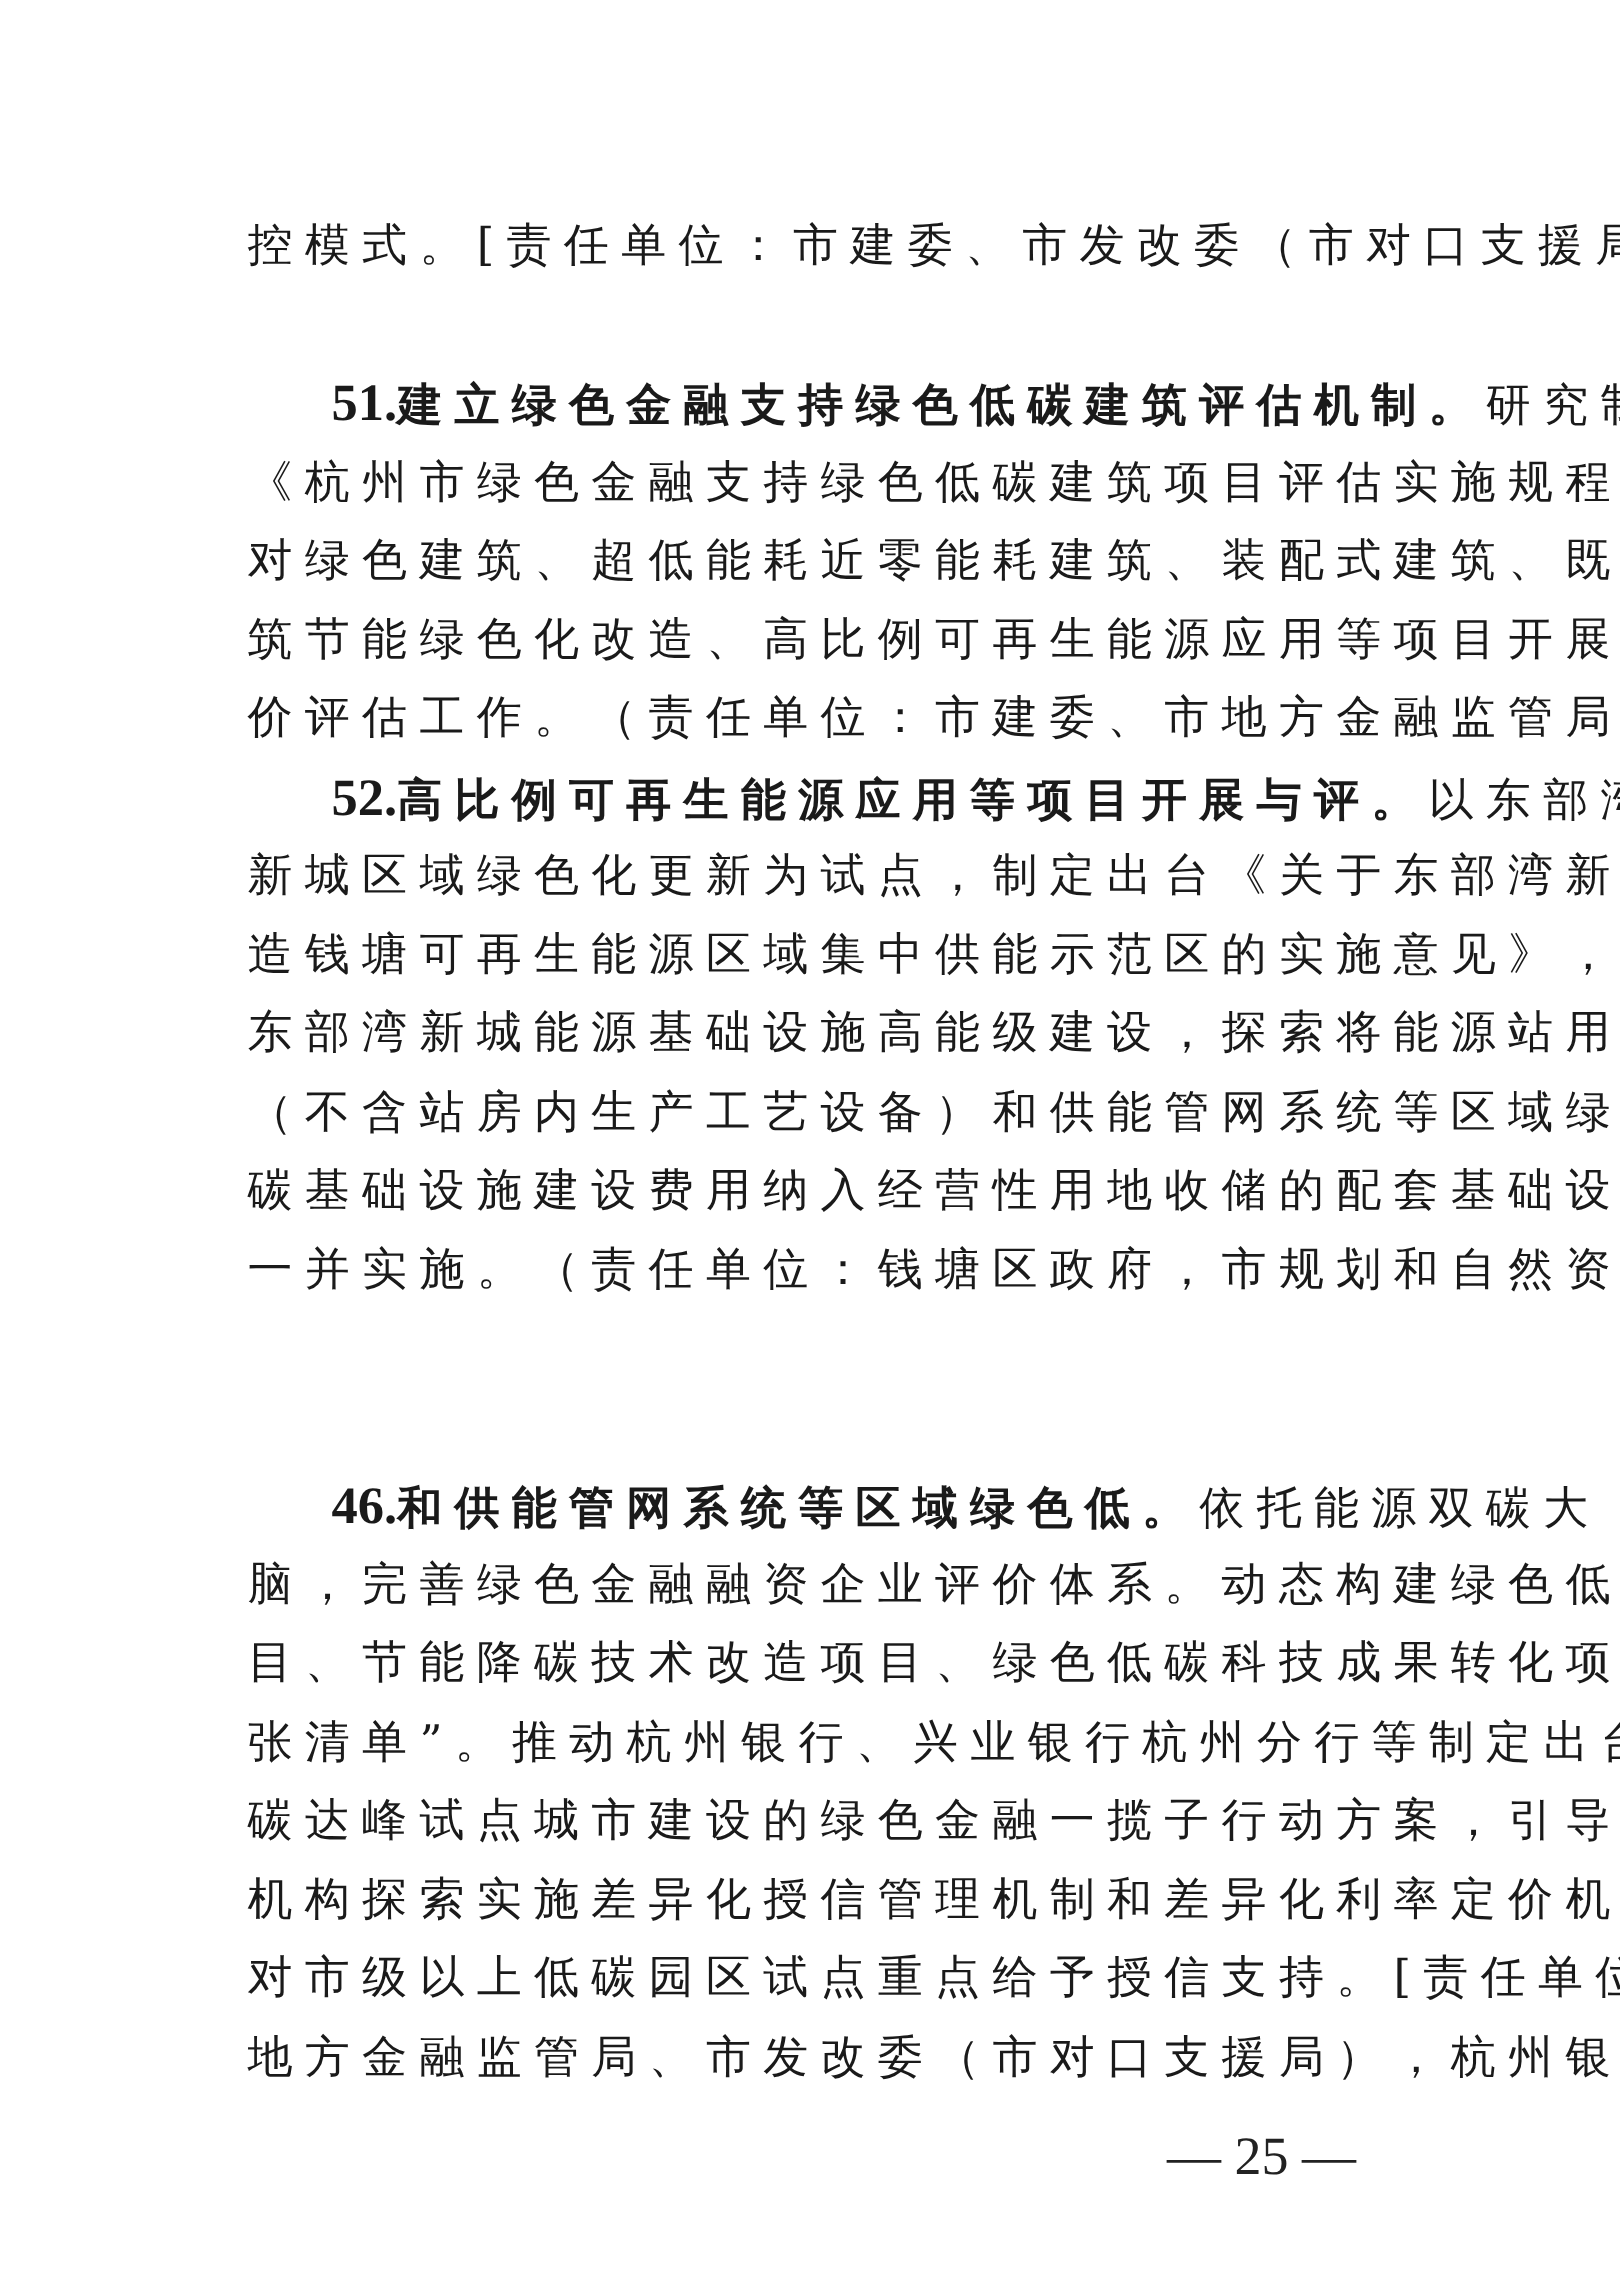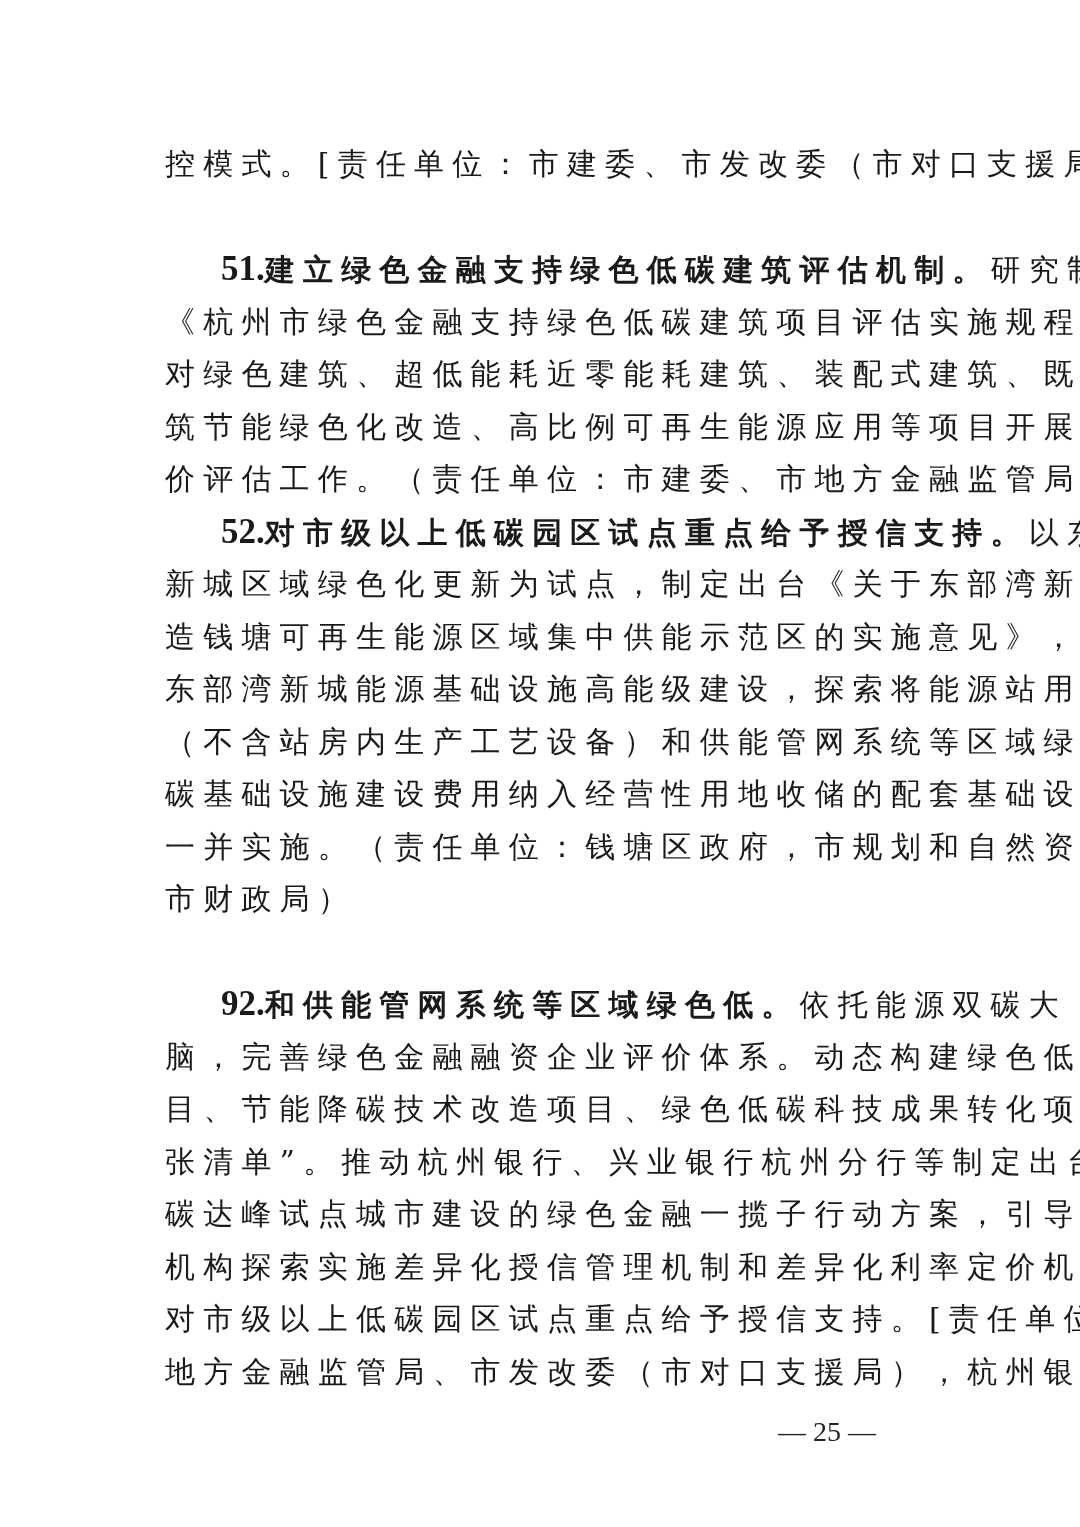--- a/index.html
+++ b/index.html
@@ -7,52 +7,51 @@
          font-family: "DejaVu Serif", "Liberation Serif", serif; color: #1a1a1a; }
   .page { position: absolute; left: 0; top: 0; width: 1080px; height: 1527px; background: #fff; }
   .line { position: absolute; left: 165px; width: 752px; height: 52px; font-size: 30px;
           line-height: 52px; white-space: nowrap; letter-spacing: 8.2px; text-align: justify;
           text-align-last: justify; }
   .line.short { text-align-last: left; }
   .indent { left: 221px; width: 696px; }
   .heading-num { font-family: "Liberation Serif", serif; font-weight: bold; letter-spacing: 0; font-size: 35px; }
   .heading-text { font-weight: bold; }
   .section-title { left: 228px; letter-spacing: 6px; text-align-last: left; }
-  .page-number { position: absolute; left: 778px; top: 1416px; font-size: 28px; font-family: "Liberation Serif", serif;
+  .page-number { position: absolute; left: 778px; top: 1416px; font-size: 36px; font-family: "Liberation Serif", serif;
                  letter-spacing: 0; color: #222; }
 </style>
 </head>
 <body>
 
 <div class="page">
 
   <div class="line" style="top:138px">控模式。[责任单位：市建委、市发改委（市对口支援局）、</div>
 
   <div class="line indent" style="top:243px">
     <span class="heading-num">51.</span><span class="heading-text">建立绿色金融支持绿色低碳建筑评估机制。</span><span>研究制定</span>
   </div>
   <div class="line" style="top:296px">《杭州市绿色金融支持绿色低碳建筑项目评估实施规程》，</div>
   <div class="line" style="top:348px">对绿色建筑、超低能耗近零能耗建筑、装配式建筑、既有建</div>
   <div class="line" style="top:401px">筑节能绿色化改造、高比例可再生能源应用等项目开展与评</div>
   <div class="line" style="top:453px">价评估工作。（责任单位：市建委、市地方金融监管局）</div>
 
   <div class="line indent" style="top:506px">
-    <span class="heading-num">52.</span><span class="heading-text">对市级以上低碳园区试点重点给予授信支持。</span><span>以东部湾</span>
+    <span class="heading-num">52.</span><span class="heading-text">高比例可再生能源应用等项目开展与评。</span><span>以东部湾</span>
   </div>
   <div class="line" style="top:558px">新城区域绿色化更新为试点，制定出台《关于东部湾新城打</div>
   <div class="line" style="top:611px">造钱塘可再生能源区域集中供能示范区的实施意见》，推进</div>
   <div class="line" style="top:663px">东部湾新城能源基础设施高能级建设，探索将能源站用房</div>
   <div class="line" style="top:716px">（不含站房内生产工艺设备）和供能管网系统等区域绿色低</div>
   <div class="line" style="top:768px">碳基础设施建设费用纳入经营性用地收储的配套基础设施</div>
   <div class="line" style="top:821px">一并实施。（责任单位：钱塘区政府，市规划和自然资源局、</div>
-  <div class="line short" style="top:873px">市财政局）</div>
 
 
   <div class="line indent" style="top:978px">
-    <span class="heading-num">92.</span><span class="heading-text">和供能管网系统等区域绿色低。</span><span>依托能源双碳大</span>
+    <span class="heading-num">46.</span><span class="heading-text">和供能管网系统等区域绿色低。</span><span>依托能源双碳大</span>
   </div>
   <div class="line" style="top:1031px">脑，完善绿色金融融资企业评价体系。动态构建绿色低碳项</div>
   <div class="line" style="top:1083px">目、节能降碳技术改造项目、绿色低碳科技成果转化项目“三</div>
   <div class="line" style="top:1136px">张清单”。推动杭州银行、兴业银行杭州分行等制定出台支持</div>
   <div class="line" style="top:1188px">碳达峰试点城市建设的绿色金融一揽子行动方案，引导金融</div>
   <div class="line" style="top:1241px">机构探索实施差异化授信管理机制和差异化利率定价机制，</div>
   <div class="line" style="top:1293px">对市级以上低碳园区试点重点给予授信支持。[责任单位：市</div>
   <div class="line short" style="top:1346px">地方金融监管局、市发改委（市对口支援局），杭州银行]</div>
 
   <div class="page-number">— 25 —</div>

